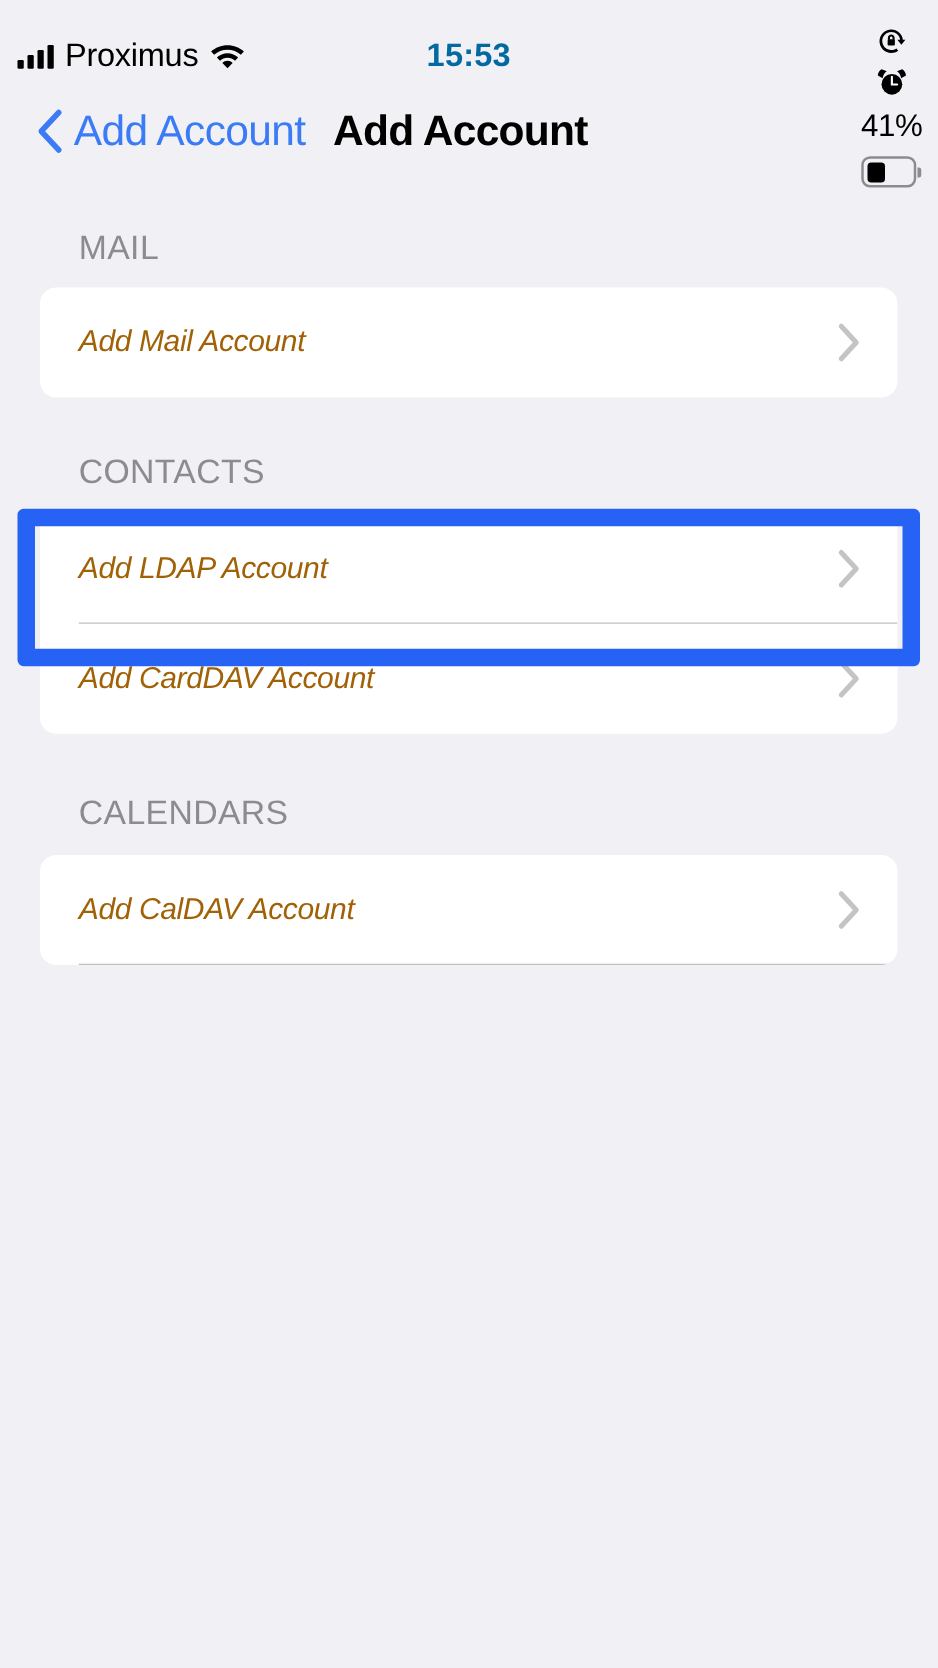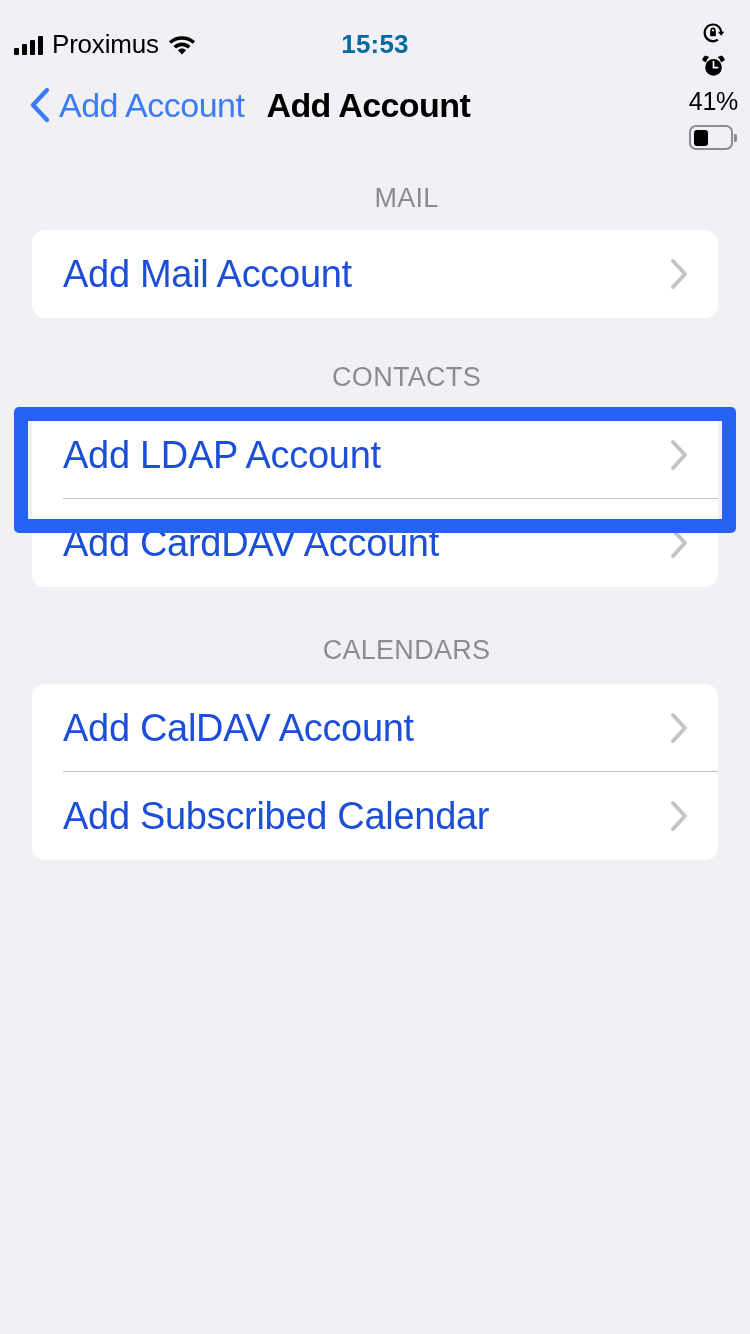--- a/index.html
+++ b/index.html
@@ -76,39 +76,38 @@
   }
 
   
   .content{ position:relative; width:750px; }
 
   .section{ position:relative; }
   .section-header{
     font-size:27px; color:#8b8b90;
     letter-spacing:0.3px; line-height:1;
     padding-left:63px;
-    text-align:center;
   }
 
   .card{
     margin:0 32px;
     background:#ffffff;
     border-radius:13px;
     overflow:hidden;
   }
   .row{
     position:relative;
     height:88px;
     display:flex; align-items:center;
     padding-left:31px; padding-right:28px;
     cursor:pointer;
   }
   .row-label{
-    font-size:38px; color:#1d4ed8; letter-spacing:-0.3px;
-    line-height:1; flex:1;
+    font-size:24px; color:#a16207; letter-spacing:-0.3px;
+    line-height:1; flex:1;font-style:italic;
   }
   .row-chevron{ width:22px; height:36px; display:block; flex:none; }
   .separator{
     position:absolute; left:31px; right:0; bottom:0;
     height:1.5px; background:#c2c2c4;
   }
 
   
   .sec-mail{ margin-top:42px; }
   .sec-mail .section-header{ margin-bottom:18px; }
@@ -235,26 +234,18 @@
     <div class="card">
       <div class="row">
         <span class="row-label">Add CalDAV Account</span>
         <span class="row-chevron">
           <svg viewBox="0 0 22 36" width="22" height="36" aria-hidden="true">
             <polyline points="5,5 17,18 5,31" fill="none" stroke="#c4c4c6" stroke-width="4" stroke-linecap="round" stroke-linejoin="round"></polyline>
           </svg>
         </span>
         <span class="separator"></span>
       </div>
-      <div class="row">
-        <span class="row-label">Add Subscribed Calendar</span>
-        <span class="row-chevron">
-          <svg viewBox="0 0 22 36" width="22" height="36" aria-hidden="true">
-            <polyline points="5,5 17,18 5,31" fill="none" stroke="#c4c4c6" stroke-width="4" stroke-linecap="round" stroke-linejoin="round"></polyline>
-          </svg>
-        </span>
-      </div>
     </div>
   </div>
 
   <div class="highlight-box" style="border-color: rgb(38, 99, 245);"></div>
 
 </div>
 
 </body></html>

